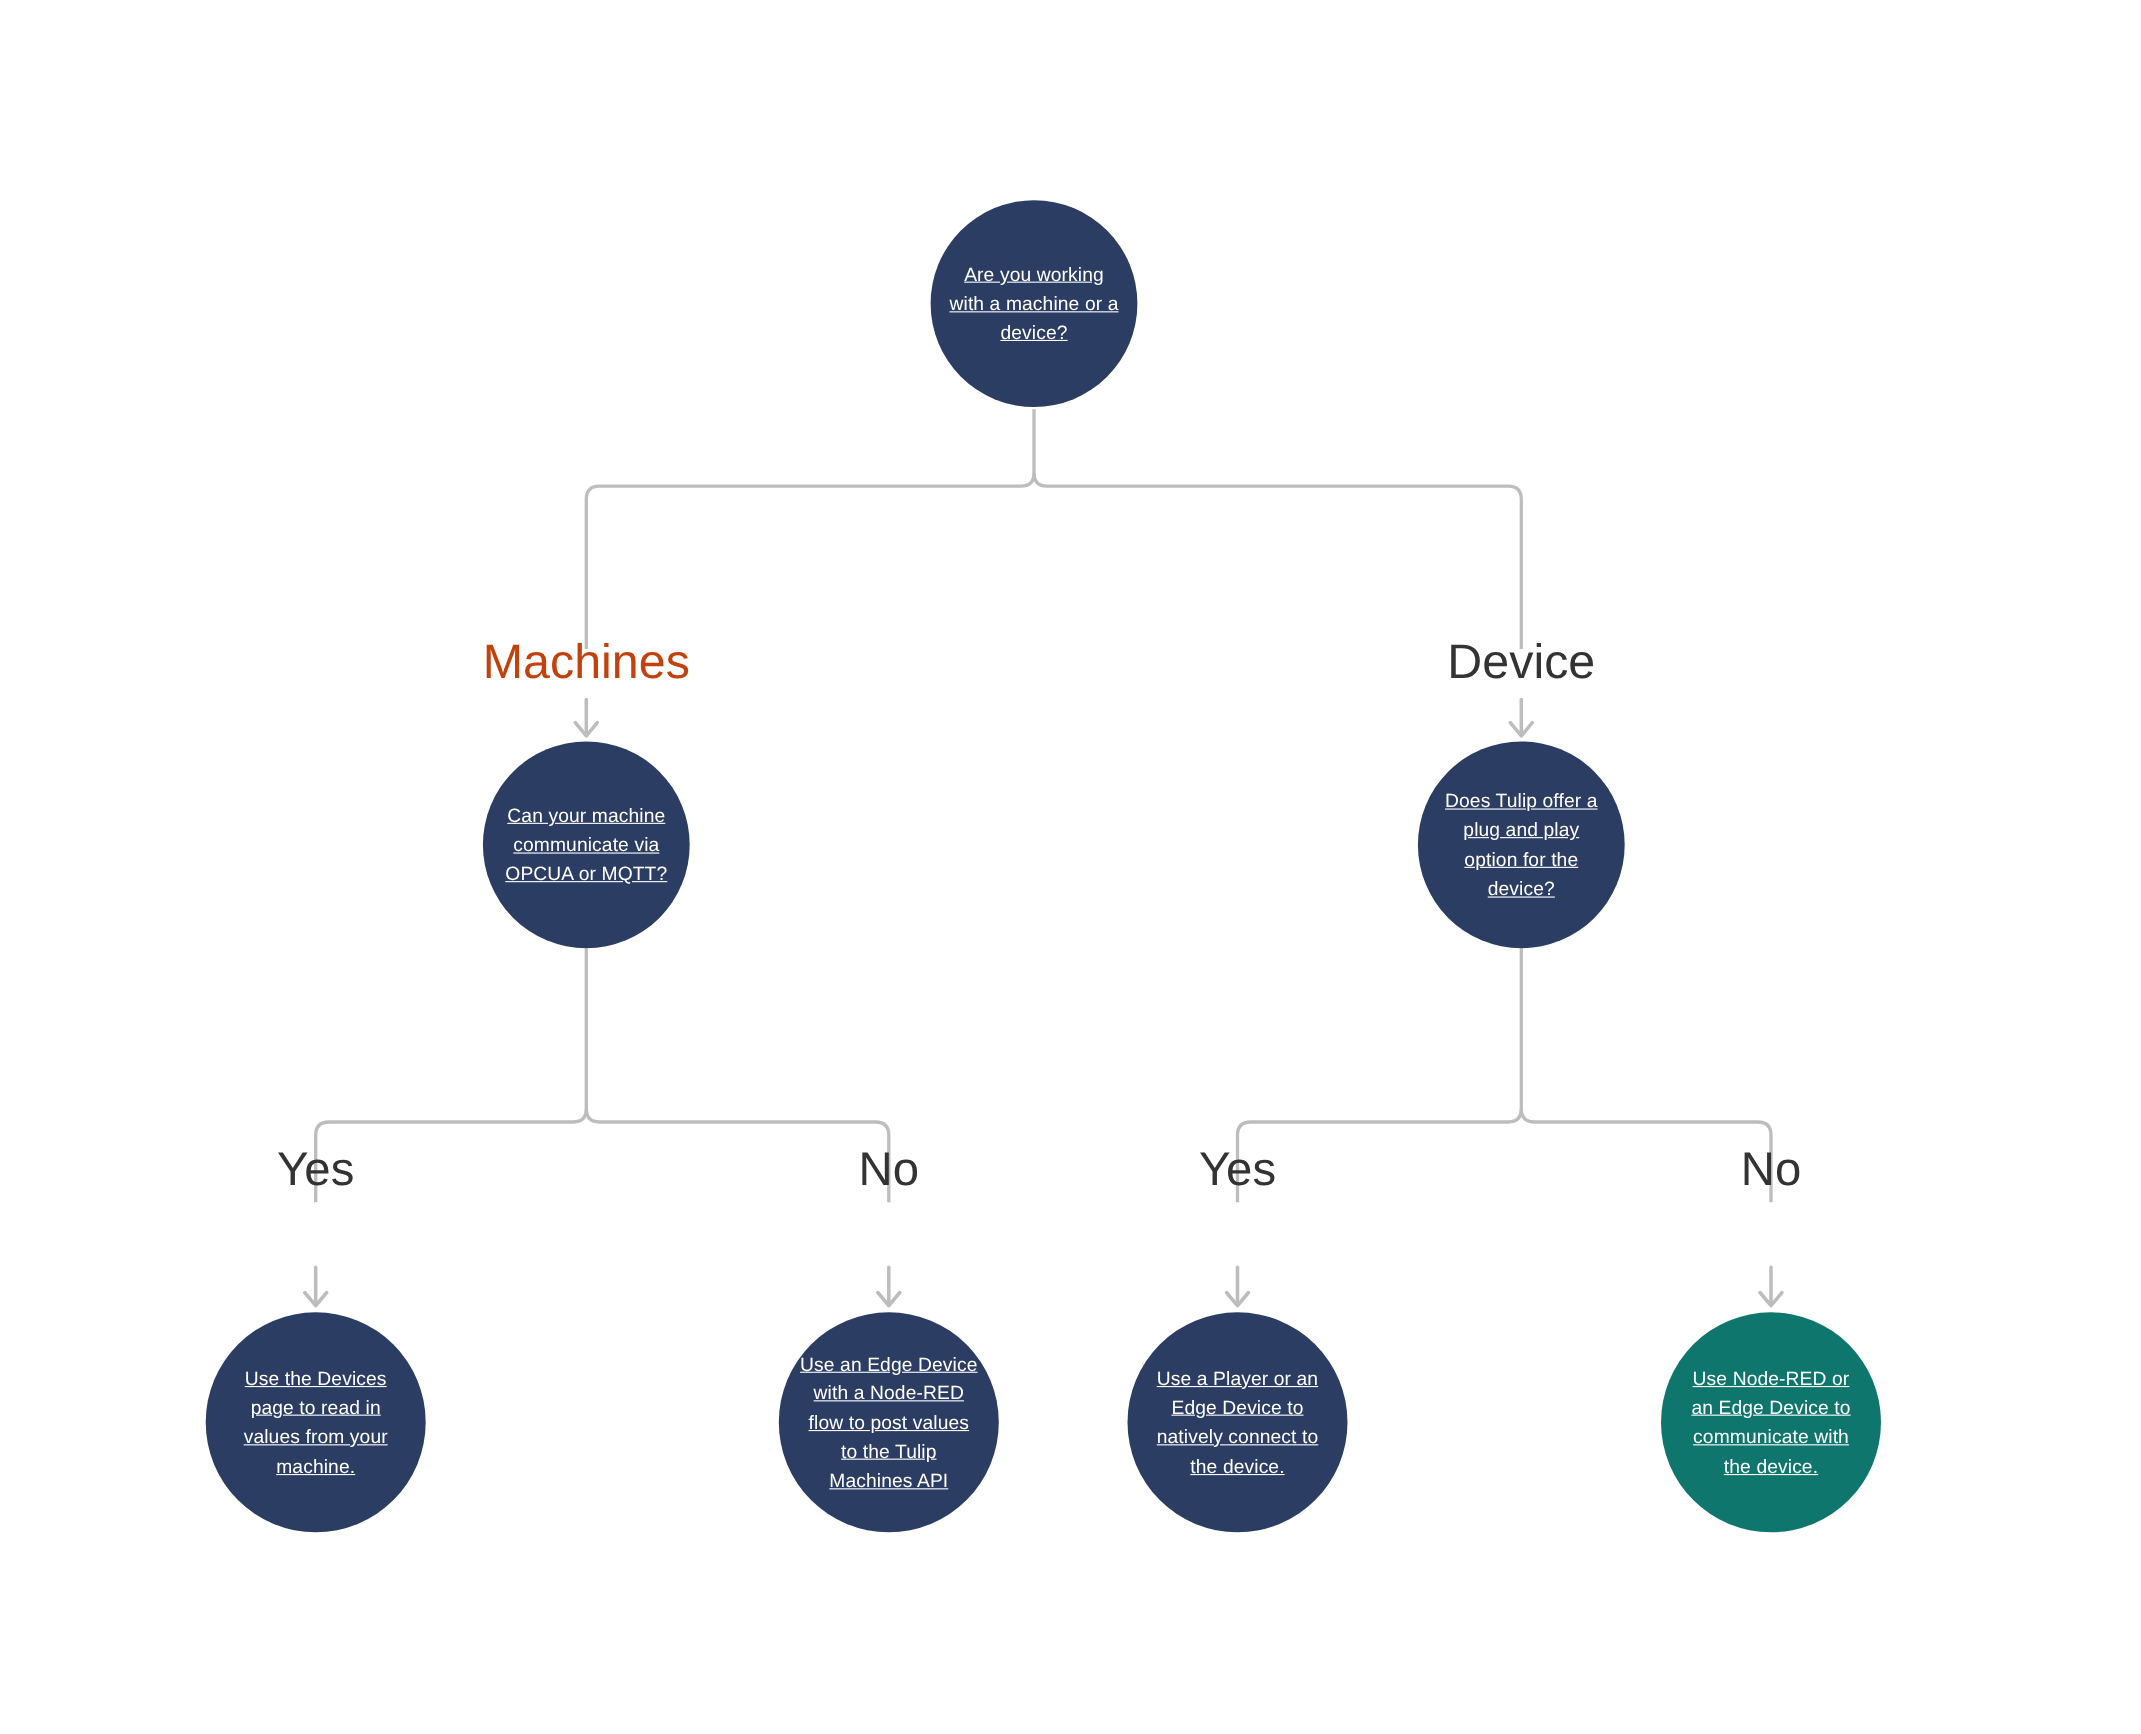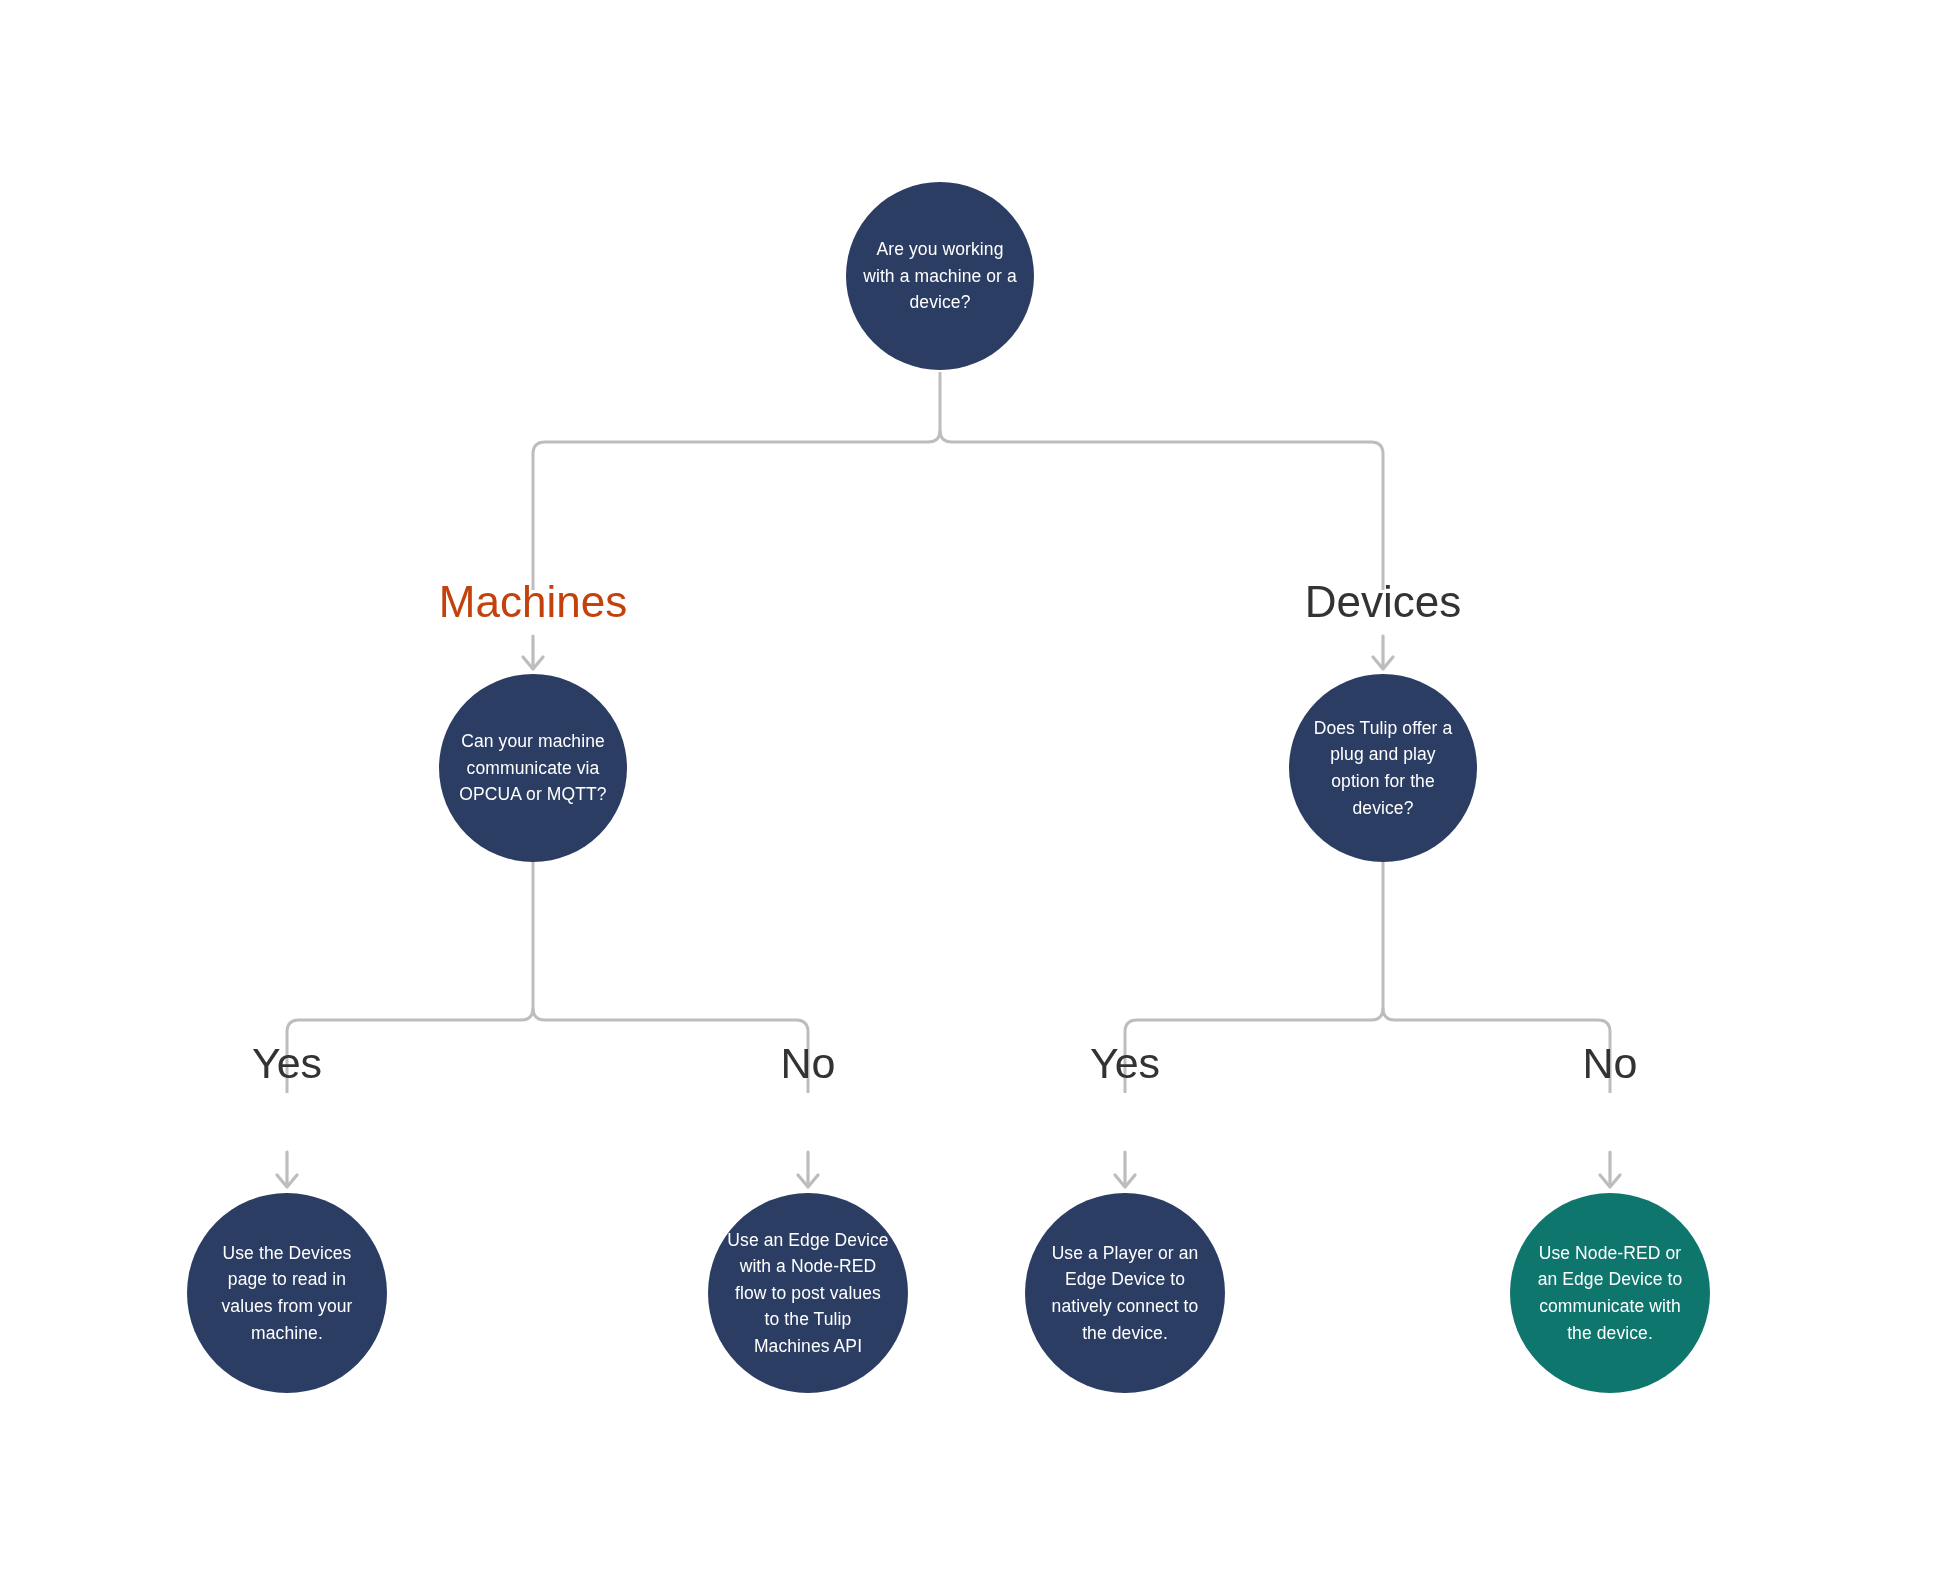--- a/index.html
+++ b/index.html
@@ -37,20 +37,21 @@
     justify-content: center;
     text-align: center;
     box-sizing: border-box;
   }
   .node .node-text {
     display: block;
     width: 82%;
     line-height: 1.52;
     white-space: pre-line;
     letter-spacing: 0.1px;
+    text-decoration: underline;
   }
   .node.root { font-size: 17.5px; }
   .node.decision { font-size: 17.5px; }
   .node.leaf { font-size: 17.5px; }
   .branch-label {
     position: absolute;
     color: #333333;
     font-size: 44px;
     line-height: 1;
     white-space: nowrap;
@@ -99,21 +100,21 @@
   </svg>
 
   <div class="node root" style="left: 846px; top: 182px; width: 188px; height: 188px; background: rgb(44, 61, 100);">
     <span class="node-text">Are you working with a machine or a device?</span>
   </div>
 
   <div class="branch-label" style="left: 533px; top: 580px; color: #c2410c;">
     <span>Machines</span>
   </div>
   <div class="branch-label" style="left: 1383px; top: 580px; color: rgb(51, 51, 51);">
-    <span>Devices</span>
+    <span>Device</span>
   </div>
 
   <div class="node decision" style="left: 1289px; top: 674px; width: 188px; height: 188px; background: rgb(44, 61, 100);">
     <span class="node-text">Does Tulip offer a plug and play option for the device?</span>
   </div>
   <div class="node decision" style="left: 439px; top: 674px; width: 188px; height: 188px; background: rgb(44, 61, 100);">
     <span class="node-text">Can your machine communicate via OPCUA or MQTT?</span>
   </div>
 
   <div class="branch-label small" style="left: 287px; top: 1085px; transform: translate(-50%, -100%); color: rgb(51, 51, 51);">

